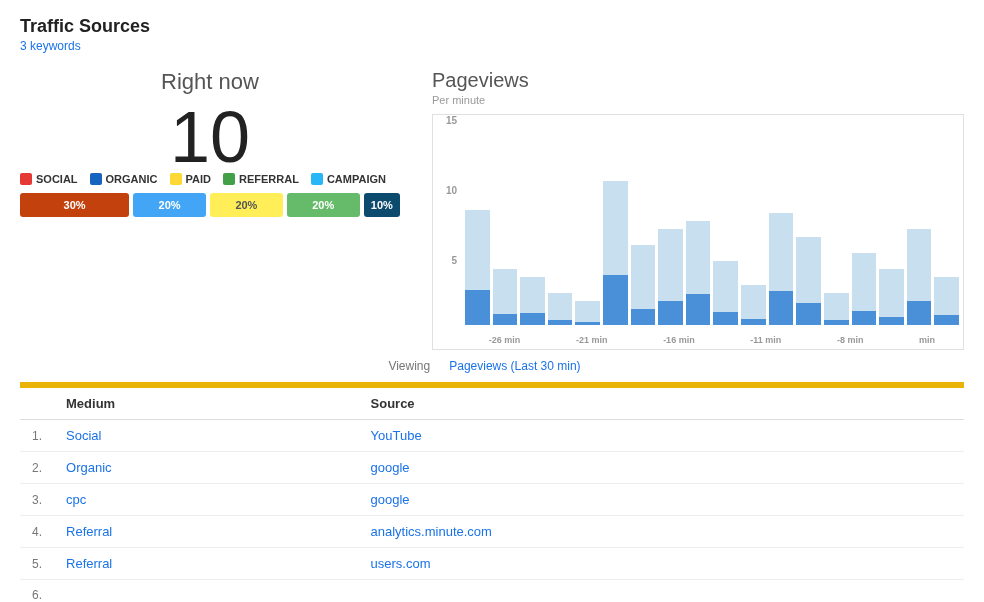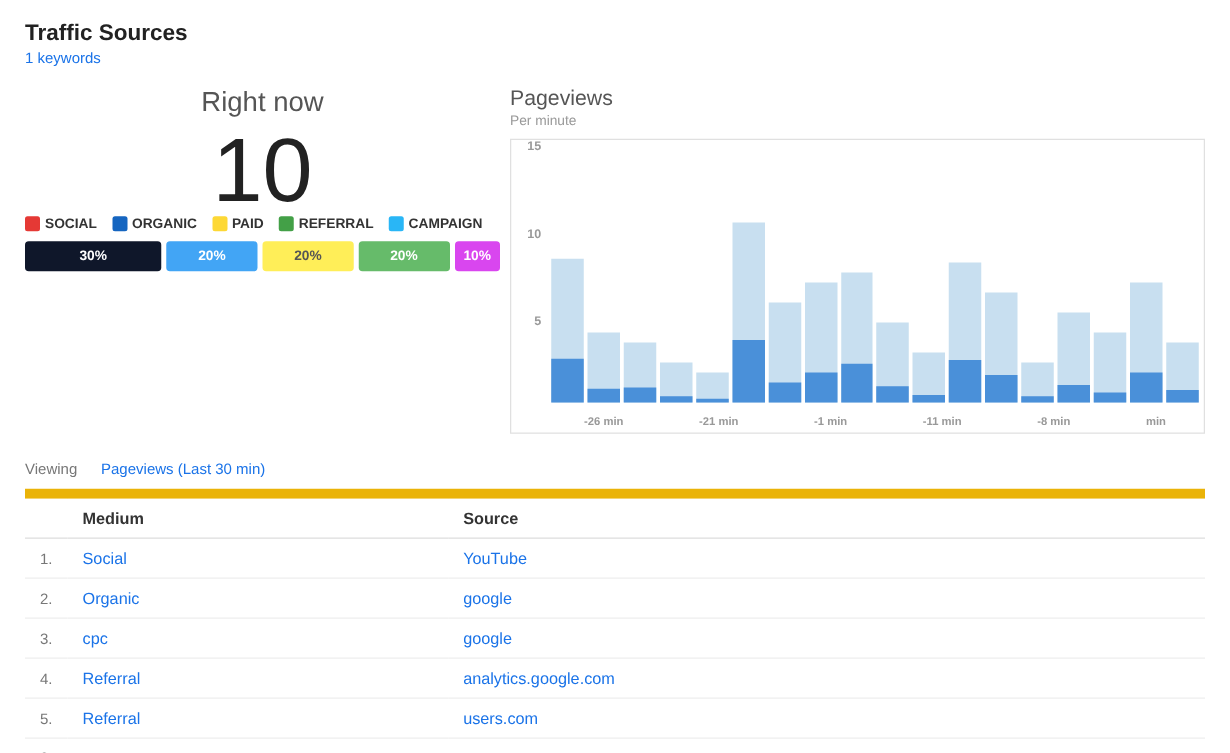--- a/index.html
+++ b/index.html
@@ -3,36 +3,36 @@
   <meta charset="utf-8">
   <style>
     * { box-sizing: border-box; margin: 0; padding: 0; }
     body { font-family: Arial, sans-serif; font-size: 13px; color: #333; background: #fff; }
 
     .page { padding: 16px 20px; max-width: 984px; }
 
     .page-title { font-size: 18px; font-weight: bold; color: #222; }
     .page-subtitle { font-size: 12px; color: #1a73e8; margin-top: 2px; }
 
-    .top-section { display: flex; gap: 8px; margin-top: 16px; }
+    .top-section { display: flex; gap: 32px; margin-top: 16px; }
 
     .left-panel { width: 380px; flex-shrink: 0; }
     .right-now-label { font-size: 22px; color: #555; text-align: center; margin-bottom: 6px; }
     .active-count { font-size: 72px; font-weight: 300; text-align: center; color: #222; line-height: 1; }
     .active-label { font-size: 13px; color: #777; text-align: center; margin-top: 6px; margin-bottom: 16px; }
 
     .legend-row { display: flex; align-items: center; gap: 12px; margin-bottom: 8px; font-size: 11px; font-weight: bold; }
     .legend-item { display: flex; align-items: center; gap: 4px; }
     .legend-dot { width: 12px; height: 12px; border-radius: 2px; }
 
     .bars-row { display: flex; gap: 4px; margin-top: 4px; }
     .bar-segment { height: 24px; border-radius: 3px; display: flex; align-items: center; justify-content: center; font-size: 11px; font-weight: bold; color: #fff; }
 
     .right-panel { flex: 1; }
-    .pageviews-title { font-size: 17px; color: #555; margin-bottom: 2px; }
+    .pageviews-title { font-size: 20px; color: #555; margin-bottom: 2px; }
     .pageviews-subtitle { font-size: 11px; color: #999; margin-bottom: 8px; }
 
     .chart-container {
       position: relative;
       height: 236px;
       border: 1px solid #e0e0e0;
       background: #fff;
       padding: 8px 8px 24px 30px;
       font-weight: bold;
     }
@@ -94,23 +94,24 @@
       bottom: 4px;
       display: flex;
       justify-content: space-around;
       font-size: 9px;
       color: #999;
     }
 
     .viewing-tabs {
       display: flex;
       align-items: center;
-      margin-top: 16px;
-      border-bottom: 8px solid #eab308;
+      margin-top: 4px;
+      border-bottom: 6px solid #eab308;
       padding-bottom: 4px;
+      justify-content: center;
     }
 
     .viewing-label { font-size: 12px; color: #777; margin-right: 8px; }
 
     .tab {
       padding: 4px 10px;
       font-size: 12px;
       cursor: pointer;
       border: 1px solid transparent;
       border-radius: 2px;
@@ -141,21 +142,21 @@
     .data-table tbody tr { border-bottom: 1px solid #eee; }
     .data-table tbody td { padding: 8px 12px; font-size: 13px; color: #333; }
     .data-table tbody td.num { color: #777; font-size: 12px; }
     .data-table tbody td a { color: #1a73e8; text-decoration: none; }
   </style>
 </head>
 <body>
 
 <div class="page">
   <div class="page-title">Traffic Sources</div>
-  <div class="page-subtitle">1 keywords</div>
+  <div class="page-subtitle">3 keywords</div>
 
   <div class="top-section">
     <div class="left-panel">
       <div class="right-now-label">Right now</div>
       <div class="active-count">10</div>
 
       <div class="legend-row">
         <div class="legend-item">
           <div class="legend-dot" style="background:#e53935;"></div>
           <span>SOCIAL</span>
@@ -172,33 +173,33 @@
           <div class="legend-dot" style="background:#43a047;"></div>
           <span>REFERRAL</span>
         </div>
         <div class="legend-item">
           <div class="legend-dot" style="background:#29b6f6;"></div>
           <span>CAMPAIGN</span>
         </div>
       </div>
 
       <div class="bars-row">
-        <div class="bar-segment" style="background:#0f172a; flex:3;text-align:right;">
+        <div class="bar-segment" style="background:#c2410c; flex:3;text-align:right;">
           <span>30%</span>
         </div>
         <div class="bar-segment" style="background:#42a5f5; flex:2;">
           <span>20%</span>
         </div>
         <div class="bar-segment" style="background:#ffee58; flex:2; color:#555;">
           <span>20%</span>
         </div>
         <div class="bar-segment" style="background:#66bb6a; flex:2;">
           <span>20%</span>
         </div>
-        <div class="bar-segment" style="background:#d946ef; flex:1;">
+        <div class="bar-segment" style="background:#0c4a6e; flex:1;">
           <span>10%</span>
         </div>
       </div>
     </div>
 
     <div class="right-panel">
       <div class="pageviews-title">Pageviews</div>
       <div class="pageviews-subtitle">Per minute</div>
 
       <div class="chart-container">
@@ -296,21 +297,21 @@
             </div>
             <div class="chart-bar-group" style="flex: 1 1 0%; display: flex; flex-direction: column; justify-content: flex-end; height: 100%;">
               <div class="chart-bar-outer" style="height: 48px; width: 100%; background: rgb(200, 223, 240); position: relative;">
                 <div class="chart-bar-inner" style="height: 10px; width: 100%; background: rgb(74, 144, 217); position: absolute; bottom: 0px;"></div>
               </div>
             </div>
           </div>
         <div class="chart-xaxis">
           <span>-26 min</span>
           <span>-21 min</span>
-          <span>-1 min</span>
+          <span>-16 min</span>
           <span>-11 min</span>
           <span>-8 min</span>
           <span>min</span>
         </div>
       </div>
     </div>
   </div>
 
   <div class="viewing-tabs">
     <span class="viewing-label">Viewing</span>
@@ -340,21 +341,21 @@
           <td><a href="#">google</a></td>
         </tr>
         <tr>
           <td class="num">3.</td>
           <td><a href="#">cpc</a></td>
           <td><a href="#">google</a></td>
         </tr>
         <tr>
           <td class="num">4.</td>
           <td><a href="#">Referral</a></td>
-          <td><a href="#">analytics.google.com</a></td>
+          <td><a href="#">analytics.minute.com</a></td>
         </tr>
         <tr>
           <td class="num">5.</td>
           <td><a href="#">Referral</a></td>
           <td><a href="#">users.com</a></td>
         </tr>
         <tr>
           <td class="num">6.</td>
           <td></td>
           <td></td>

